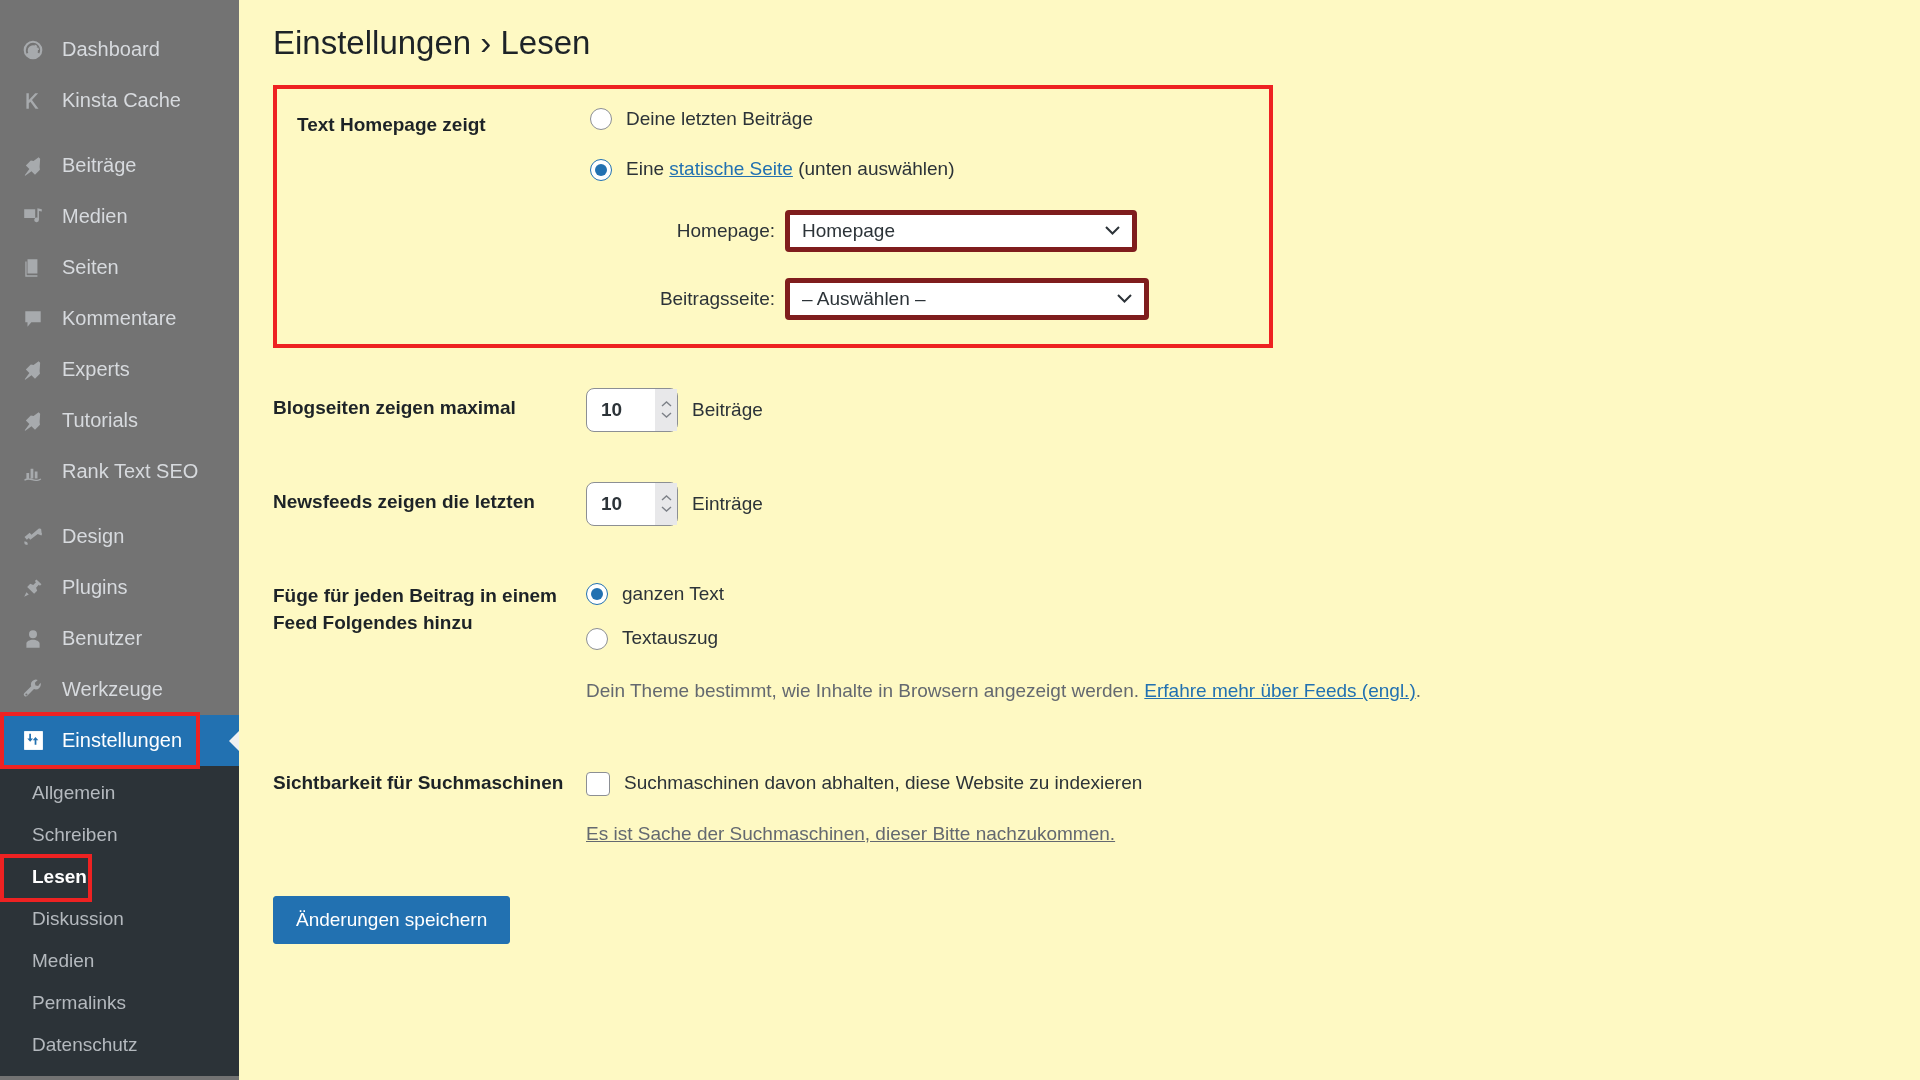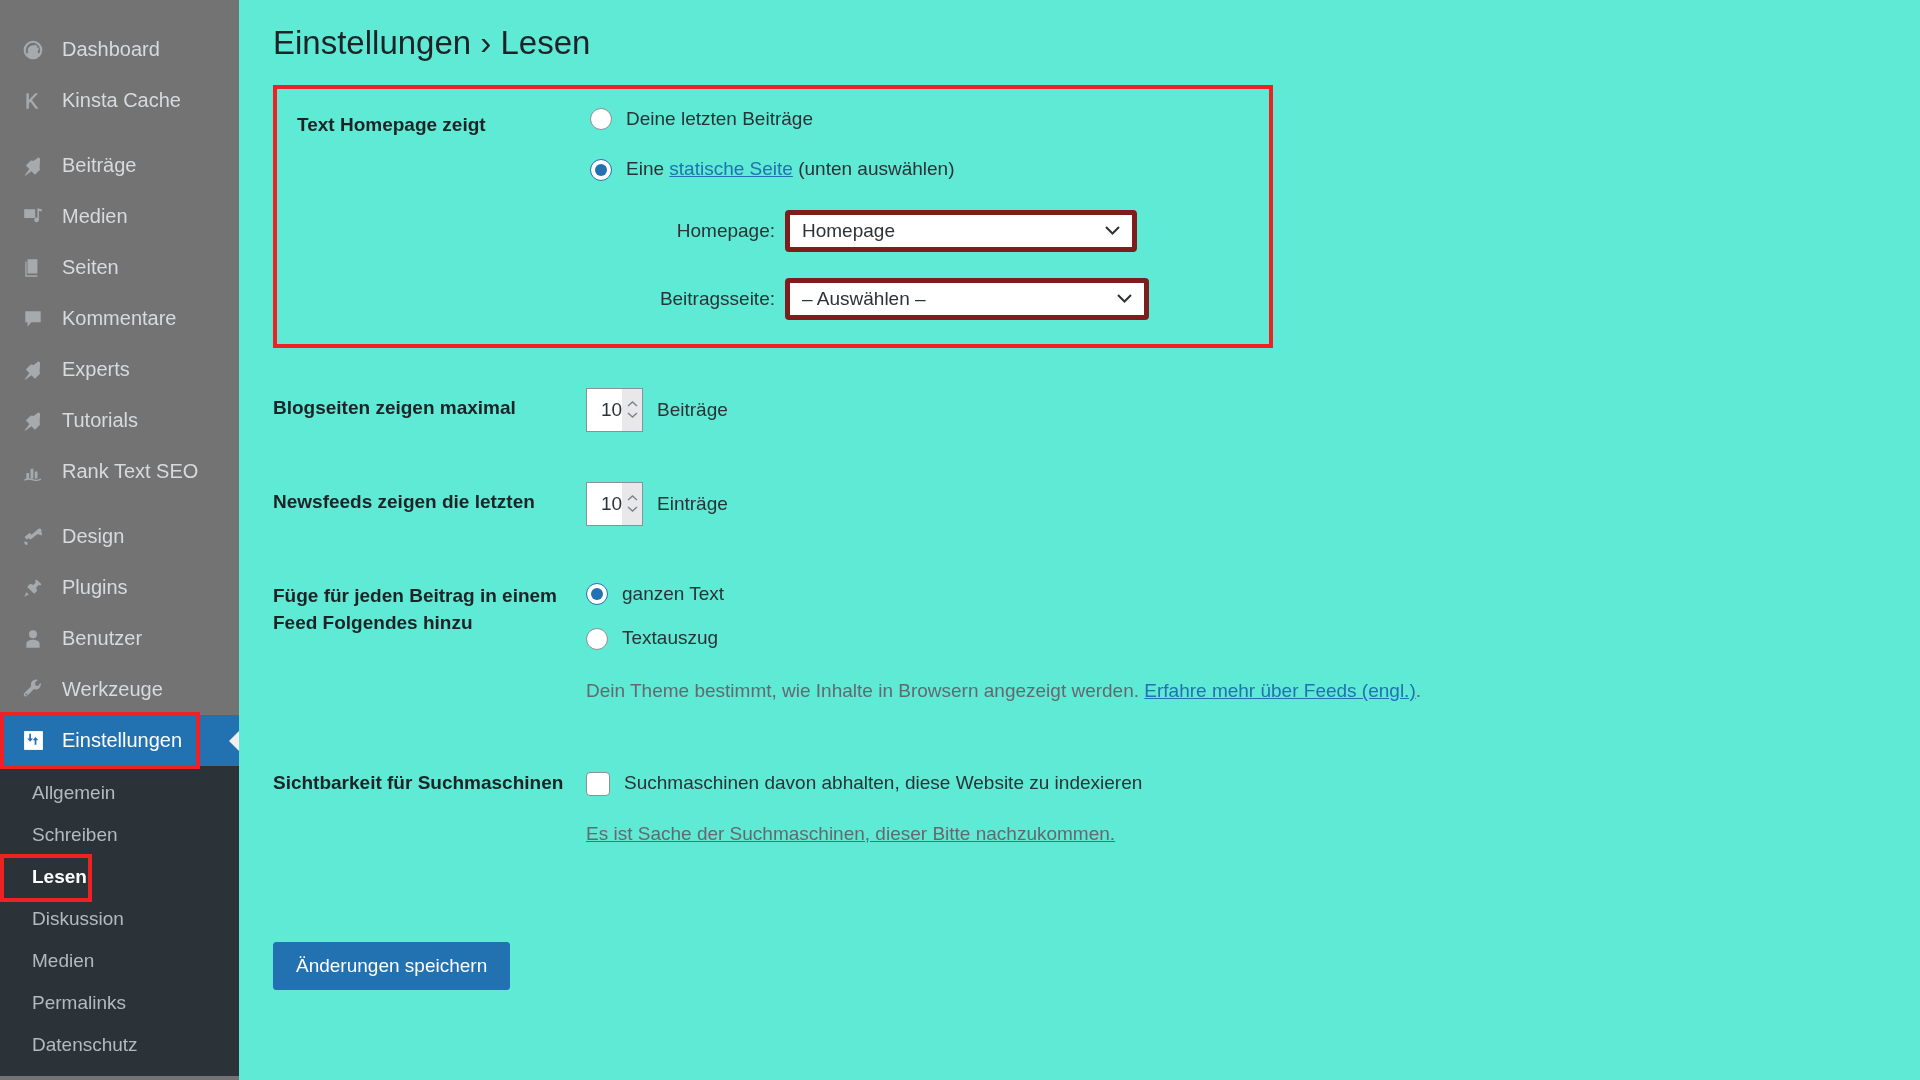--- a/index.html
+++ b/index.html
@@ -75,21 +75,21 @@
     border: 4px solid #ee2222;
     pointer-events: none;
     z-index: 40;
   }
   #annot-einstellungen { left: 0px; top: 712px; width: 200px; height: 57px; }
   #annot-lesen { left: 0px; top: 854px; width: 92px; height: 48px; }
 
   
   .main {
     flex: 1;
-    background: #5eead4;
+    background: #fef9c3;
     padding: 0 0 0 0;
     position: relative;
     overflow: hidden;
   }
   .page-title {
     font-size: 33px;
     font-weight: 400;
     color: #1d2327;
     padding: 22px 0 20px 34px;
     margin: 0;
@@ -185,26 +185,27 @@
     transform: translateY(-55%);
     width: 15px; height: 9px;
   }
   .select .chev svg { display:block; }
 
   
   .num-wrap {
     display: inline-flex;
     align-items: center;
     height: 44px;
-    width: 57px;
+    width: 92px;
     border: 1px solid #8c8f94;
-    border-radius: 0;
+    border-radius: 8px;
     background: #fff;
     position: relative;
     vertical-align: middle;
+    font-weight: bold;
   }
   .num-wrap .num-val {
     flex: 1;
     padding-left: 14px;
     font-size: 19px;
     color: #2c3338;
   }
   .num-wrap .spin {
     width: 22px;
     height: 100%;
@@ -240,21 +241,20 @@
   .btn-primary {
     display: inline-block;
     background: #2271b1;
     color: #fff;
     border: 1px solid #2271b1;
     border-radius: 3px;
     font-size: 19px;
     padding: 12px 22px;
     cursor: pointer;
     font-family: inherit;
-    margin-top: 46px;
   }
   .submit-wrap { padding: 24px 0 0 34px; }
 </style>
 </head>
 <body>
 
 <div id="app">
 
   <nav class="sidebar">
 

